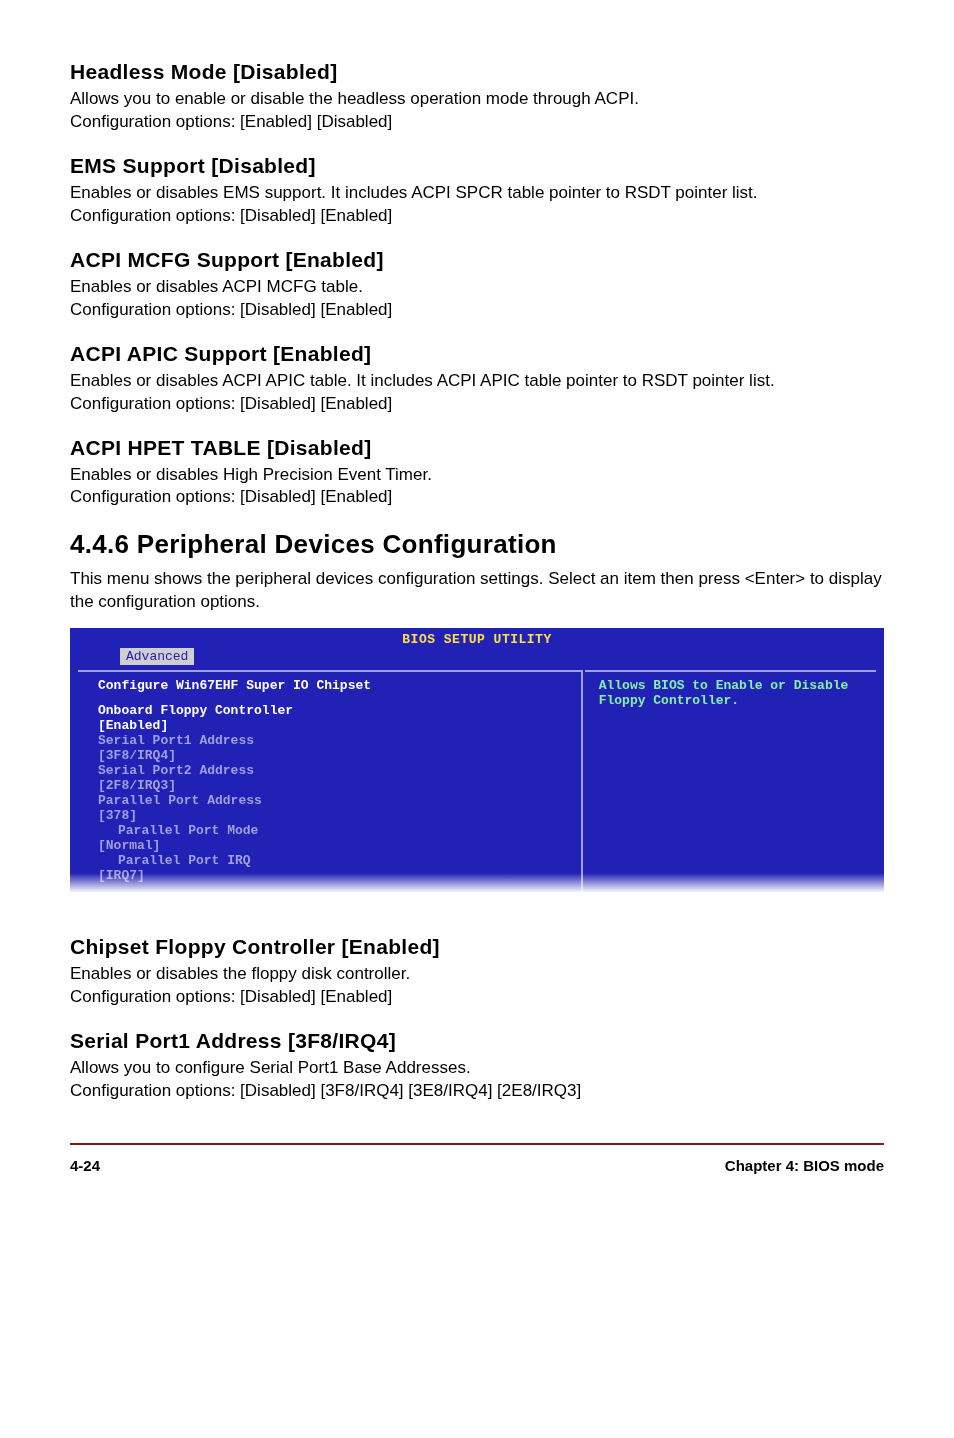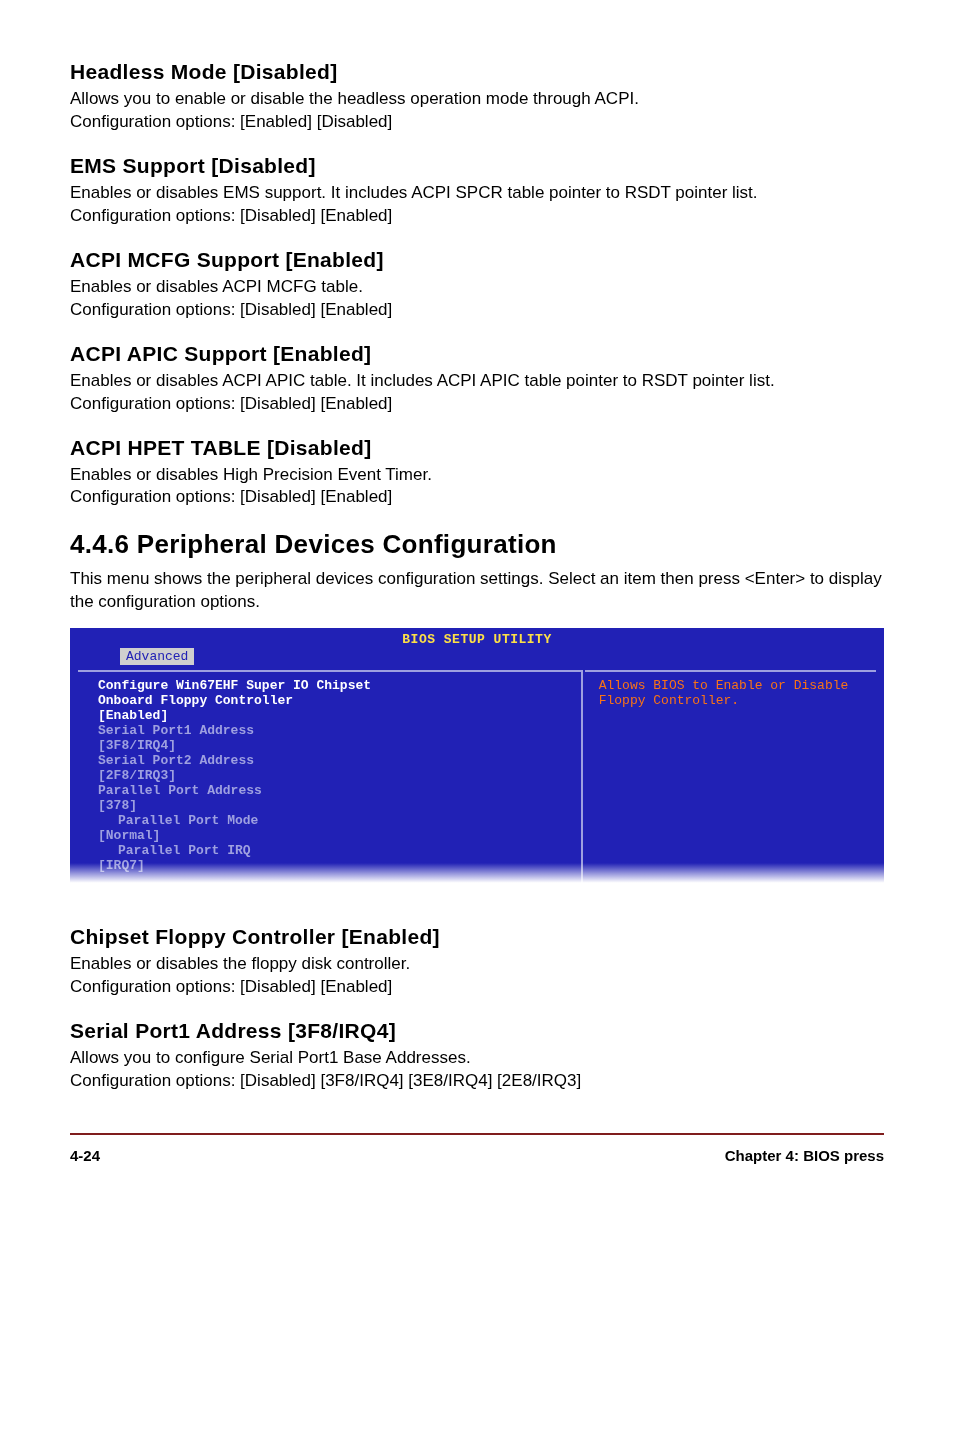--- a/index.html
+++ b/index.html
@@ -74,26 +74,27 @@
       padding: 6px 10px 10px 20px;
       border-top: 2px solid #9ea0e0;
       border-right: 2px solid #9ea0e0;
       margin: 6px 2px 2px 8px;
     }
     .bios-right {
       flex: 1;
       padding: 6px 10px 10px 14px;
       border-top: 2px solid #9ea0e0;
       margin: 6px 8px 2px 0;
-      color: #f97316;
-      font-weight: normal;
+      color: #86efac;
+      font-weight: bold;
     }
     .bios-config-title {
       color: #fff;
       font-weight: bold;
+      margin-bottom: 10px;
     }
     .bios-row {
       display: flex;
       white-space: pre;
       flex-direction: column;
     }
     .bios-label {
       width: 250px;
       color: #9ea0e0;
       font-weight: bold;
@@ -205,14 +206,14 @@
 <div>
   <div class="section-heading">Serial Port1 Address [3F8/IRQ4]</div>
   <div class="section-body">
     <span>Allows you to configure Serial Port1 Base Addresses.</span><br>
     <span>Configuration options: [Disabled] [3F8/IRQ4] [3E8/IRQ4] [2E8/IRQ3]</span>
   </div>
 </div>
 
 <div class="footer">
   <span>4-24</span>
-  <span>Chapter 4: BIOS press</span>
+  <span>Chapter 4: BIOS mode</span>
 </div>
 
 </body></html>

